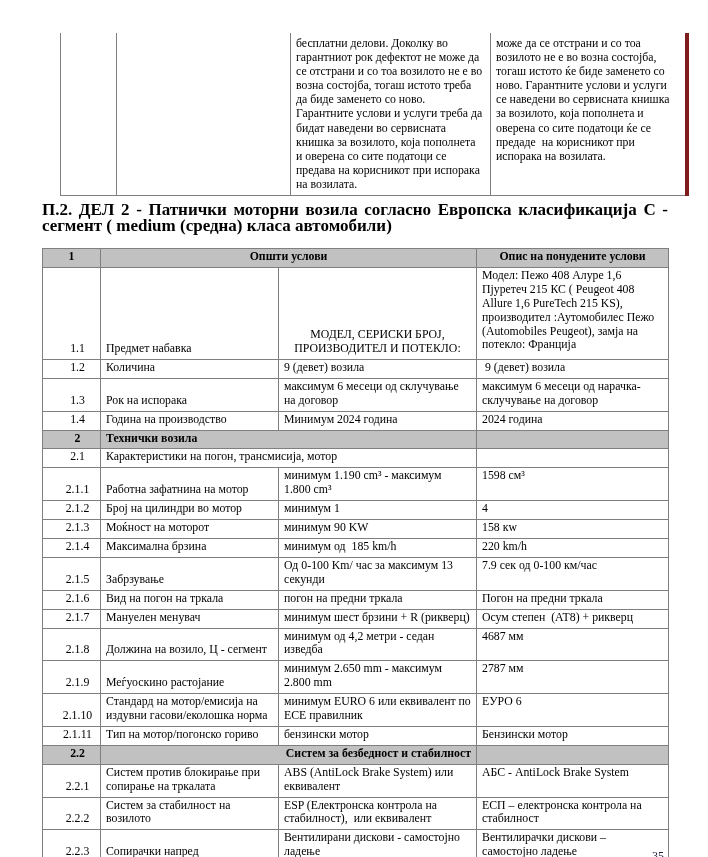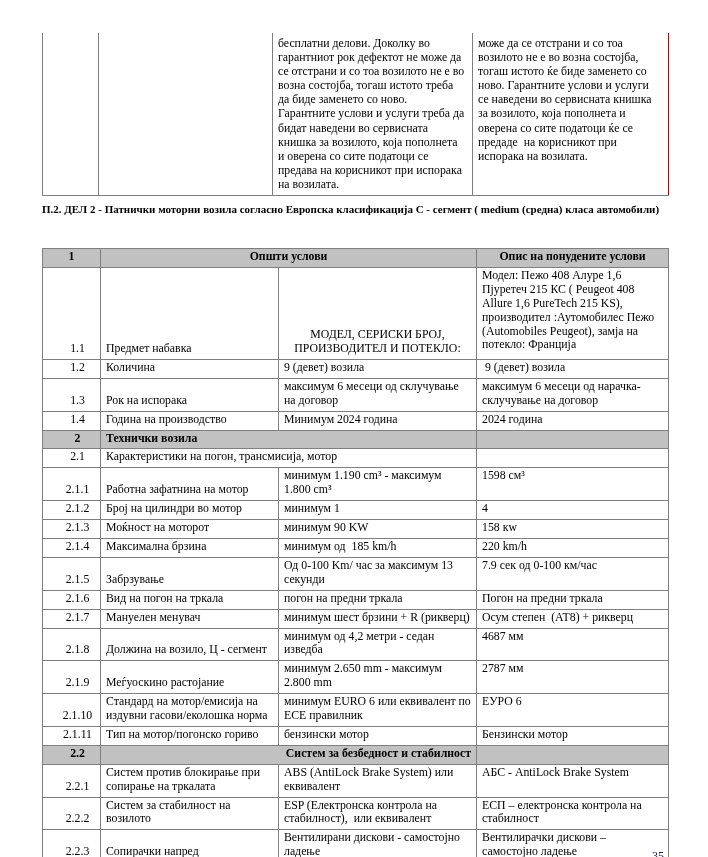--- a/index.html
+++ b/index.html
@@ -9,38 +9,38 @@
     width:708px; height:857px;
     background:#ffffff;
     font-family:"Liberation Serif", serif;
     color:#000000;
     overflow:hidden;
     margin:0 auto;
   }
 
   
   .cont-table {
-    position:absolute; left:42px; top:33px; width:626px;
+    position:absolute; left:60px; top:33px; width:626px;
     border-collapse:collapse; table-layout:fixed;
   }
   .cont-table td {
     border-left:1px solid #7f7f7f;
     border-bottom:1px solid #7f7f7f;
     vertical-align:top;
     padding:3px 6px 4px 5px;
     font-size:11.8px; line-height:14.1px;
     white-space:pre-wrap;
     height:138px;
   }
-  .cont-table td:last-child { border-right:1px solid #7f1d1d; }
+  .cont-table td:last-child { border-right:4px solid #7f1d1d; }
 
   
   .heading {
     position:absolute; left:42px; top:202px; width:626px;
-    font-size:11px; font-weight:bold; line-height:15.8px;
+    font-size:17px; font-weight:bold; line-height:15.8px;
     text-align:justify;
   }
 
   
   .main-table {
     position:absolute; left:42px; top:248px; width:626px;
     border-collapse:collapse; table-layout:fixed;
   }
   .main-table td {
     border:1px solid #7f7f7f;

